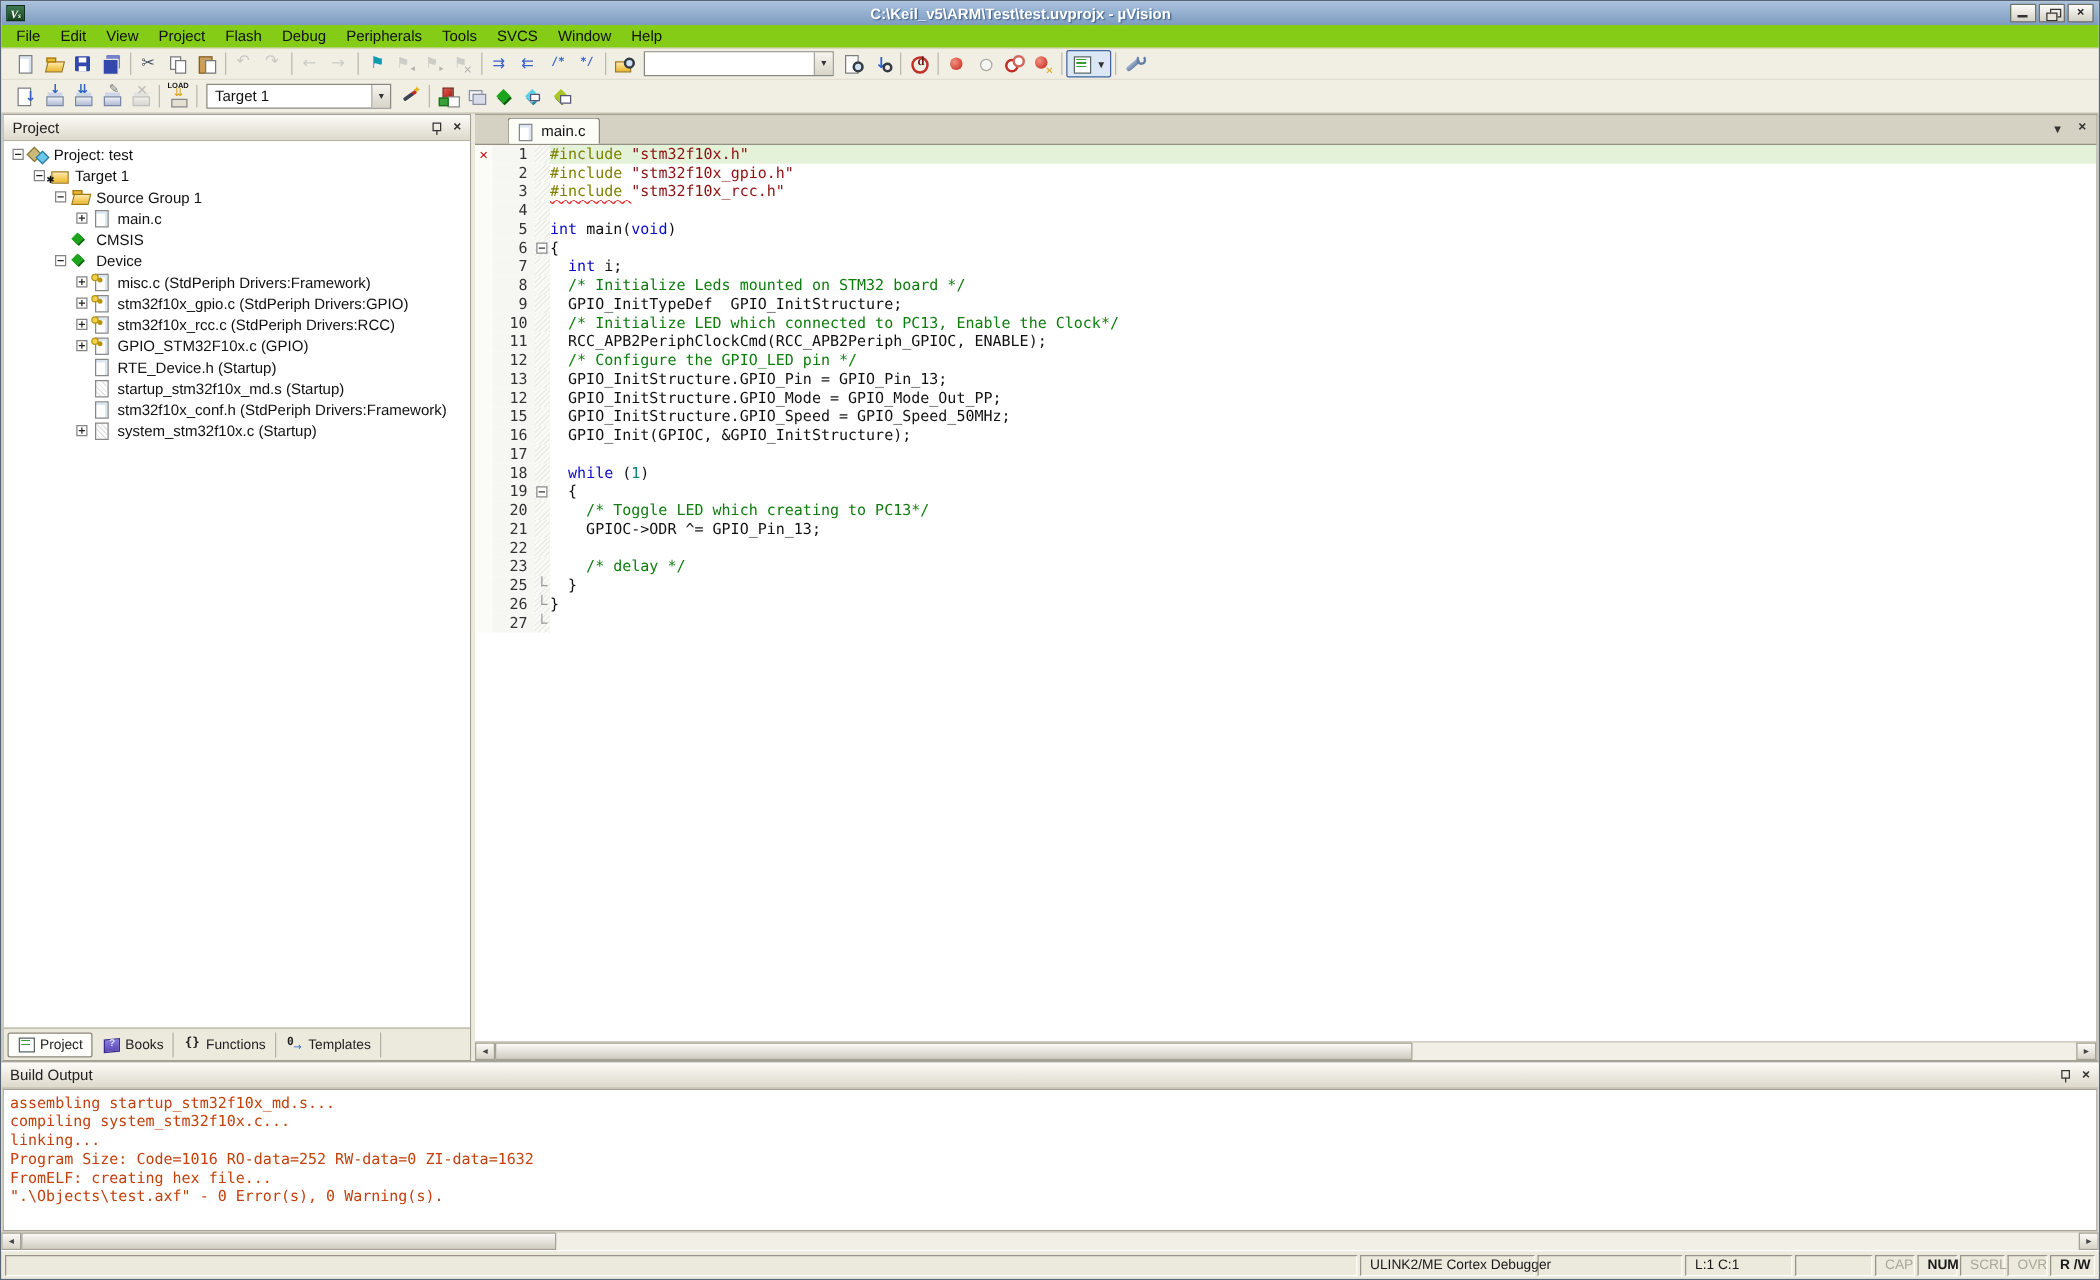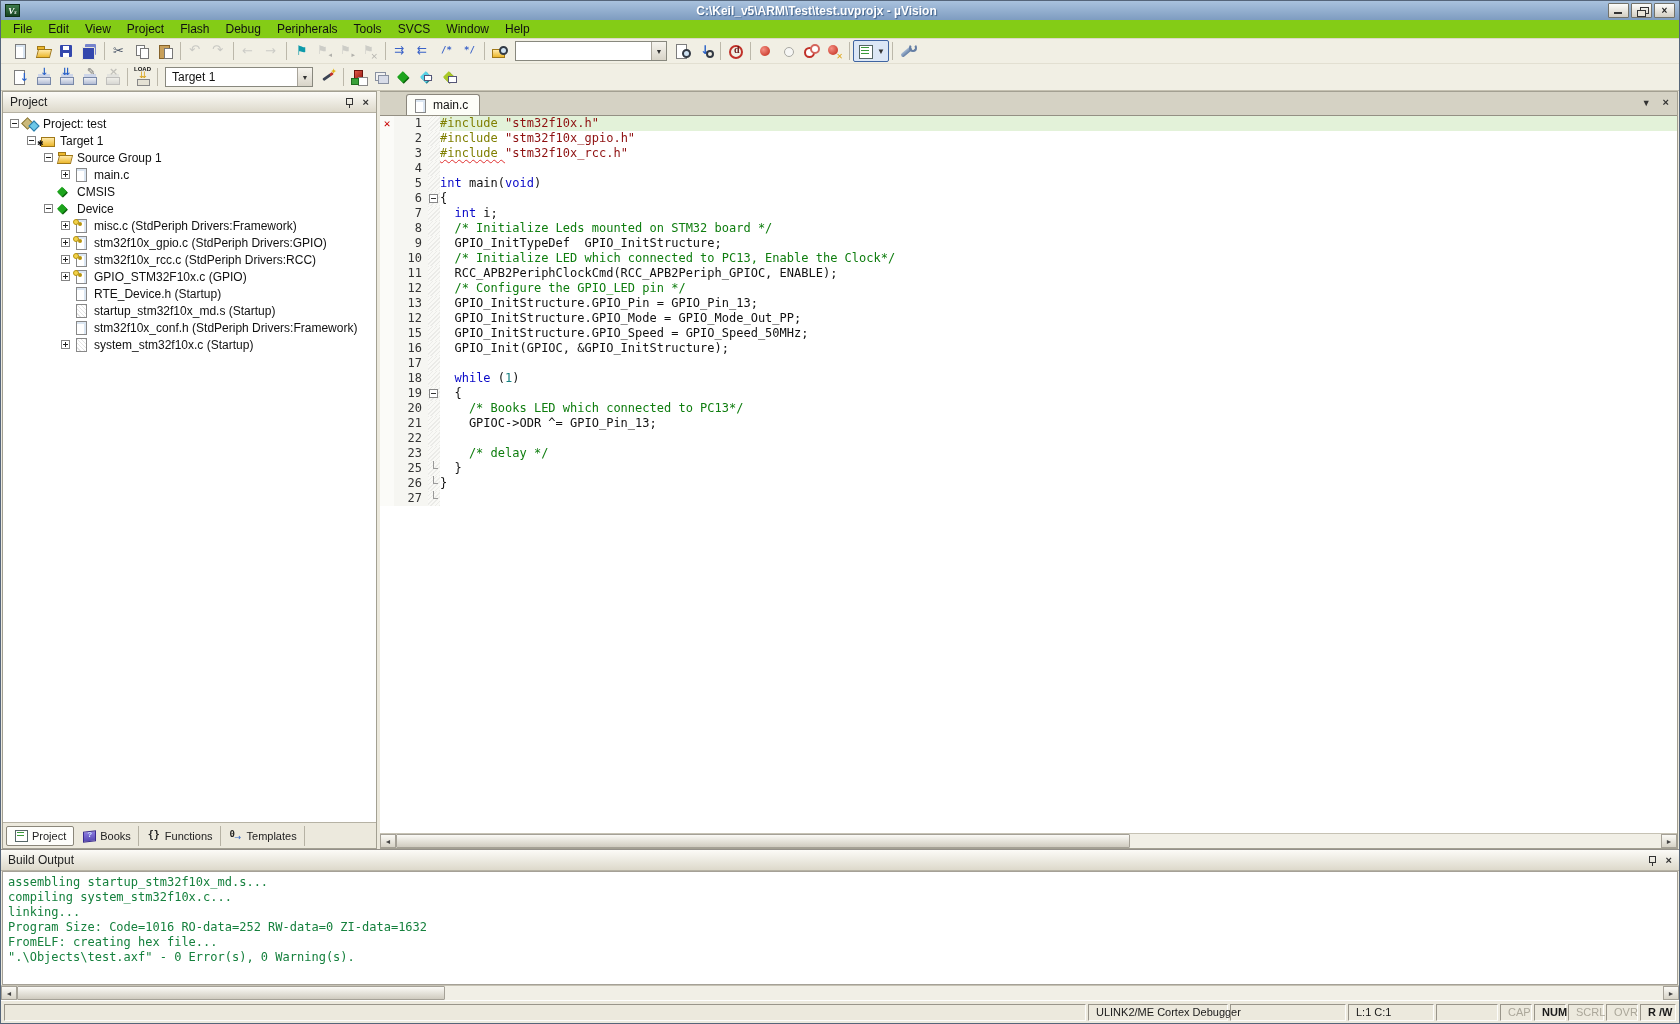--- a/index.html
+++ b/index.html
@@ -171,21 +171,21 @@
 
   
   .hscroll{height:15px;flex:none;background:#f1efe6;border-top:1px solid #c6c2b4;display:flex;align-items:stretch;}
   .sbtn{width:16px;flex:none;background:linear-gradient(#fbfaf6,#d7d3c7);border:1px solid #a5a197;display:flex;align-items:center;justify-content:center;font-size:7px;color:#444;}
   .strack{flex:1;position:relative;}
   .sthumb{position:absolute;top:0;bottom:0;background:linear-gradient(#fbfaf6,#cfcbbf);border:1px solid #a5a197;border-radius:1px;}
 
   
   .build-output{flex:none;display:flex;flex-direction:column;background:#ece9dd;border-top:1px solid #94908a;}
   .bo-log{height:114px;flex:none;background:#fff;border:1px solid #a5a197;margin:0 1px;padding:3px 5px;font-family:"DejaVu Sans Mono","Liberation Mono",monospace;font-size:12px;overflow:hidden;}
-  .bo-line{height:15px;line-height:15px;white-space:pre;color:#15803d;}
+  .bo-line{height:15px;line-height:15px;white-space:pre;color:#c2410c;}
 
   
   .statusbar{height:23px;flex:none;background:#ece9dd;border-top:1px solid #fff;display:flex;align-items:center;gap:2px;padding:2px 3px;font-size:11px;color:#1a1a1a;}
   .sb-cell{height:17px;border:1px solid;border-color:#99958a #fdfdfb #fdfdfb #99958a;display:flex;align-items:center;padding:0 7px;white-space:nowrap;}
   .sb-grow{flex:1;}
   .sb-dim{color:#aba79a;}
   .sb-on{font-weight:700;}
 </style>
 </head>
 <body>
@@ -615,21 +615,21 @@
             <span class="cl-num">19</span>
             <span class="cl-fold">
               <span class="fold-box"></span>
             </span>
             <span class="cl-text"><span class="tk-p">  {</span></span>
           </div>
           <div class="cl">
             <span class="cl-margin"></span>
             <span class="cl-num">20</span>
             <span class="cl-fold"></span>
-            <span class="cl-text"><span class="tk-c">    /* Books LED which connected to PC13*/</span></span>
+            <span class="cl-text"><span class="tk-c">    /* Toggle LED which creating to PC13*/</span></span>
           </div>
           <div class="cl">
             <span class="cl-margin"></span>
             <span class="cl-num">21</span>
             <span class="cl-fold"></span>
             <span class="cl-text"><span class="tk-p">    GPIOC-&gt;ODR ^= GPIO_Pin_13;</span></span>
           </div>
           <div class="cl">
             <span class="cl-margin"></span>
             <span class="cl-num">22</span>

